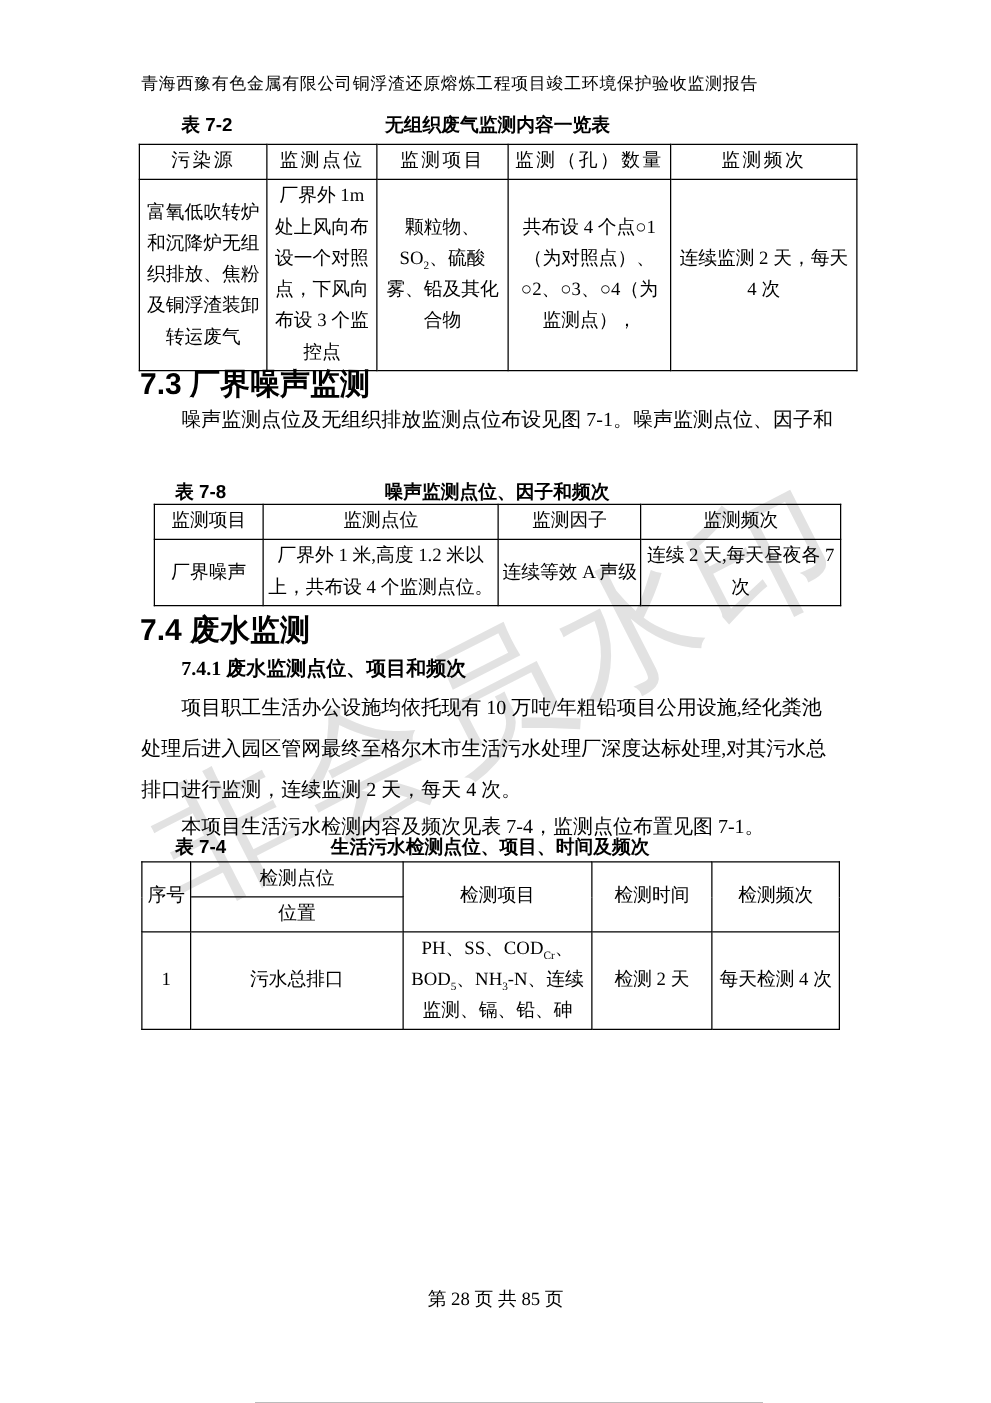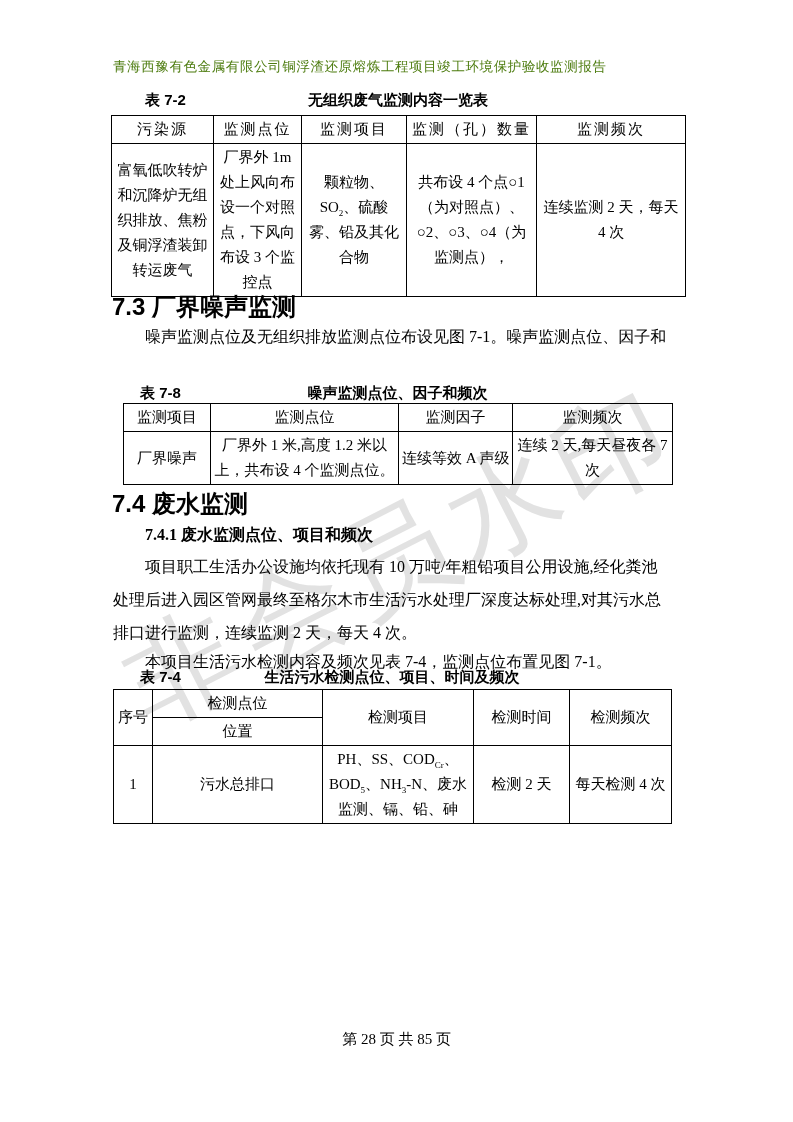--- a/index.html
+++ b/index.html
@@ -9,21 +9,21 @@
     font-family:"Liberation Serif","DejaVu Serif",serif;
   }
   .layer { position:absolute; z-index:1; }
   
   .watermark {
     position:absolute; z-index:0; left:40px; top:497px; width:720px; height:120px;
     line-height:120px; text-align:center; font-size:112px; letter-spacing:8px;
     color:#bfbfbf; opacity:0.45; transform:rotate(-27deg); white-space:nowrap;
     font-family:"Liberation Serif",serif; pointer-events:none;
   }
-  .doc-header { top:58px; left:113px; font-size:13.5px; letter-spacing:0.6px; color:#4d7c0f; white-space:nowrap; }
+  .doc-header { top:58px; left:113px; font-size:13.5px; letter-spacing:0.6px; color:#000000; white-space:nowrap; }
   .heading { font-family:"Liberation Sans","DejaVu Sans",sans-serif; font-weight:bold; white-space:nowrap; }
   .h73 { top:291px; left:112px; font-size:24px; }
   .h74 { top:488px; left:112px; font-size:24px; }
   .h741 { top:525px; left:145px; font-size:16px;font-family:Liberation Serif, serif; }
   .caption { display:block; font-family:"Liberation Sans","DejaVu Sans",sans-serif; font-weight:bold; font-size:15px; }
   .cap-label { position:absolute; left:0; white-space:nowrap; }
   .cap-title { display:block; text-align:center; white-space:nowrap; }
   .cap72 { top:91px;  left:111px; width:574px; } .cap72 .cap-label { left:34px; }
   .cap73 { top:384px; left:123px; width:549px; } .cap73 .cap-label { left:17px; }
   .cap74 { top:668px; left:113px; width:558px; } .cap74 .cap-label { left:27px; }
@@ -154,21 +154,21 @@
         <td rowspan="2">检测项目</td>
         <td rowspan="2">检测时间</td>
         <td rowspan="2">检测频次</td>
       </tr>
       <tr style="height:23px">
         <td>位置</td>
       </tr>
       <tr style="height:75px">
         <td>1</td>
         <td>污水总排口</td>
-        <td class="items74"><span>PH、SS、COD</span><sub>Cr</sub><span>、BOD</span><sub>5</sub><span>、NH</span><sub>3</sub><span>-N、废水监测、镉、铅、砷</span></td>
+        <td class="items74"><span>PH、SS、COD</span><sub>Cr</sub><span>、BOD</span><sub>5</sub><span>、NH</span><sub>3</sub><span>-N、连续监测、镉、铅、砷</span></td>
         <td>检测 2 天</td>
         <td>每天检测 4 次</td>
       </tr>
     </tbody>
   </table>
 
   <div class="layer page-footer">第 28 页 共 85 页</div>
 
 </div>
 

